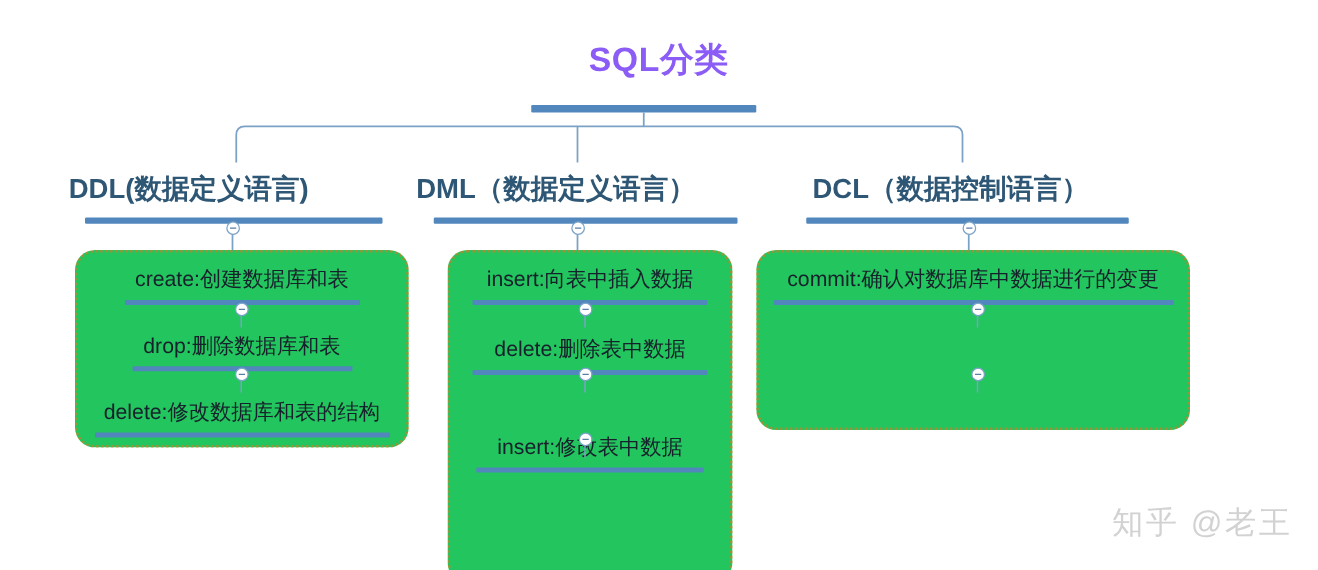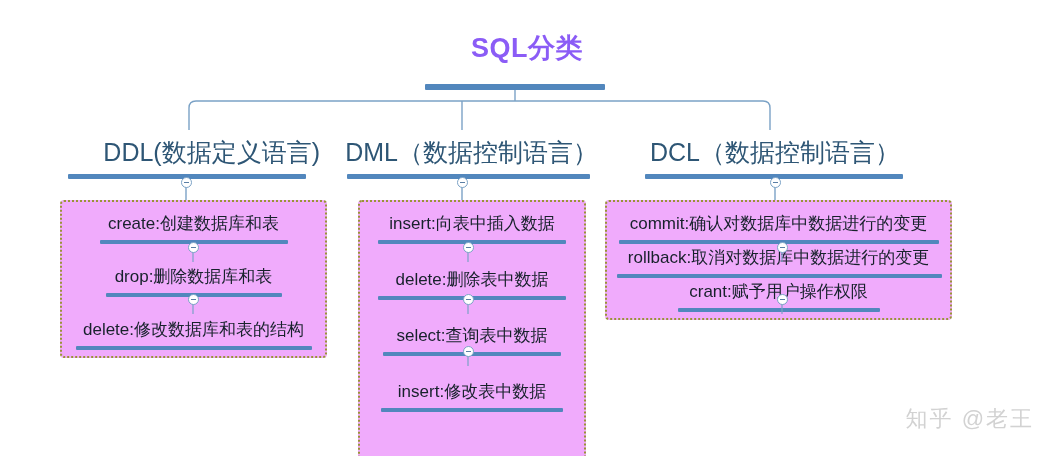--- a/index.html
+++ b/index.html
@@ -50,40 +50,41 @@
     height: 456px;
     pointer-events: none;
   }
 
   
   .branch {
     position: absolute;
   }
   .branch-head {
     position: absolute;
-    text-align: right;
-    font-size: 25px;
+    text-align: left;
+    font-size: 22px;
     color: #2e5675;
     white-space: nowrap;
     top: 136px;
+    font-weight: bold;
   }
   .branch-bar {
     position: absolute;
     height: 5px;
     background: #5287bd;
     border-radius: 1px;
     top: 174px;
   }
 
   
   .box {
     position: absolute;
-    background: #f0abfc;
+    background: #22c55e;
     border: 2px dotted #9a9436;
-    border-radius: 4px;
+    border-radius: 16px;
     box-sizing: border-box;
   }
   .items {
     position: absolute;
     left: 0;
     top: 0;
     width: 100%;
     height: 100%;
     box-sizing: border-box;
     padding: 8px 10px 6px 10px;
@@ -132,21 +133,21 @@
     width: 5px;
     height: 1px;
     background: #5a7fa5;
   }
 
   
   .watermark {
     position: absolute;
     right: 20px;
     bottom: 22px;
-    font-size: 22px;
+    font-size: 25px;
     color: #d2d2d2;
     white-space: nowrap;
     letter-spacing: 2px;
   }
 </style>
 </head>
 <body>
 
 <div id="canvas">
 
@@ -196,40 +197,36 @@
       <g fill="none" stroke="#7ba2c6" stroke-width="1.2">
         <path d="M 193 245 L 193 262"></path>
         <path d="M 193 297 L 193 314"></path>
       </g>
     </svg>
     <div class="toggle" style="left:188px; top:242px;"></div>
     <div class="toggle" style="left:188px; top:294px;"></div>
   </div>
 
   <div class="branch">
-    <div class="branch-head" style="left:333px; width:265px;">DML（数据控制语言）</div>
+    <div class="branch-head" style="left:333px; width:265px;">DML（数据定义语言）</div>
     <div class="branch-bar" style="left:347px; width:243px;"></div>
     <div class="toggle" style="left:457px; top:177px;"></div>
 
     <div class="box" style="left:358px; top:200px; width:228px; height:266px;">
       <div class="items">
         <div class="item">
           <span class="item-label">insert:向表中插入数据</span>
           <span class="item-bar" style="width:188px;"></span>
         </div>
         <div class="item-gap"></div>
         <div class="item">
           <span class="item-label">delete:删除表中数据</span>
           <span class="item-bar" style="width:188px;"></span>
         </div>
         <div class="item-gap"></div>
-        <div class="item">
-          <span class="item-label">select:查询表中数据</span>
-          <span class="item-bar" style="width:178px;"></span>
-        </div>
         <div class="item-gap"></div>
         <div class="item">
           <span class="item-label">insert:修改表中数据</span>
           <span class="item-bar" style="width:182px;"></span>
         </div>
       </div>
     </div>
 
     <svg style="position:absolute; left:0; top:0; width:1054px; height:456px; pointer-events:none;" viewBox="0 0 1054 456" xmlns="http://www.w3.org/2000/svg">
       <g fill="none" stroke="#7ba2c6" stroke-width="1.2">
@@ -237,40 +234,32 @@
         <path d="M 468 297 L 468 314"></path>
         <path d="M 468 349 L 468 366"></path>
       </g>
     </svg>
     <div class="toggle" style="left:463px; top:242px;"></div>
     <div class="toggle" style="left:463px; top:294px;"></div>
     <div class="toggle" style="left:463px; top:346px;"></div>
   </div>
 
   <div class="branch">
-    <div class="branch-head" style="left:625px; width:275px;">DCL（数据控制语言）</div>
+    <div class="branch-head" style="left:650px; width:275px;">DCL（数据控制语言）</div>
     <div class="branch-bar" style="left:645px; width:258px;"></div>
     <div class="toggle" style="left:770px; top:177px;"></div>
 
-    <div class="box" style="left:605px; top:200px; width:347px; height:120px;">
+    <div class="box" style="left:605px; top:200px; width:347px; height:144px;">
       <div class="items">
         <div class="item">
           <span class="item-label">commit:确认对数据库中数据进行的变更</span>
           <span class="item-bar" style="width:320px;"></span>
         </div>
         <div class="item-gap"></div>
-        <div class="item">
-          <span class="item-label">rollback:取消对数据库中数据进行的变更</span>
-          <span class="item-bar" style="width:325px;"></span>
-        </div>
-        <div class="item-gap"></div>
-        <div class="item">
-          <span class="item-label">crant:赋予用户操作权限</span>
-          <span class="item-bar" style="width:202px;"></span>
-        </div>
+        <div class="item-gap"></div>
       </div>
     </div>
 
     <svg style="position:absolute; left:0; top:0; width:1054px; height:456px; pointer-events:none;" viewBox="0 0 1054 456" xmlns="http://www.w3.org/2000/svg">
       <g fill="none" stroke="#7ba2c6" stroke-width="1.2">
         <path d="M 782 245 L 782 262"></path>
         <path d="M 782 297 L 782 314"></path>
       </g>
     </svg>
     <div class="toggle" style="left:777px; top:242px;"></div>

